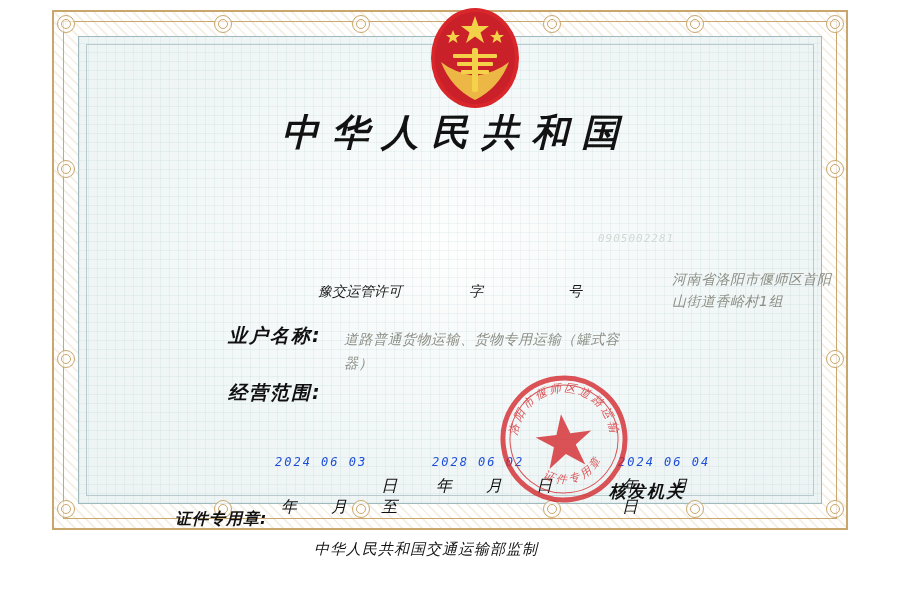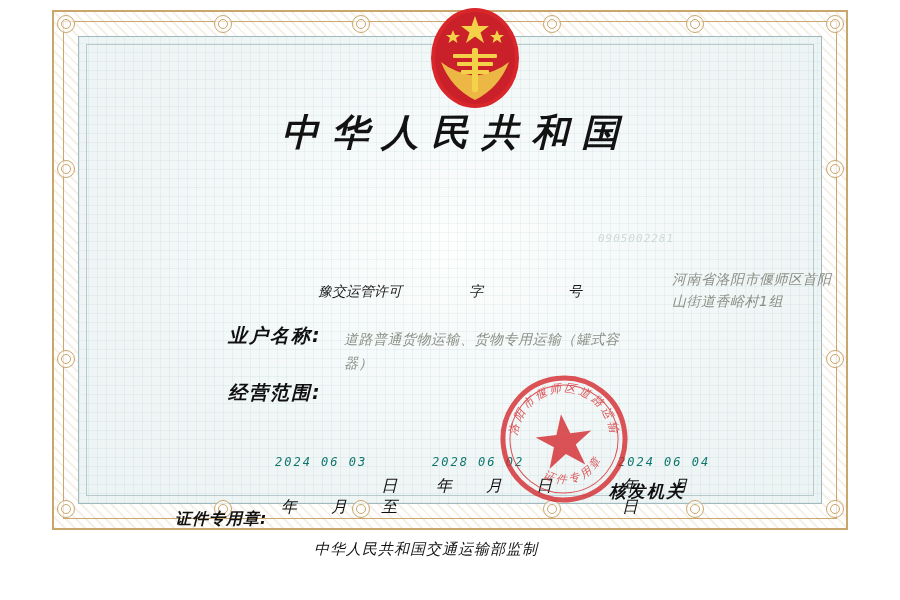--- a/index.html
+++ b/index.html
@@ -201,21 +201,21 @@
   #date-from  { left: 281px; }
   #date-to    { left: 436px; }
   #date-issue { left: 622px; }
   .date-row .d { display: inline-block; width: 44px; text-align: left; }
   .date-row .d:last-child { width: 28px; }
 
   .date-num {
     position: absolute;
     top: 455px;
     font-size: 12px;
-    color: #0f766e;
+    color: #1d4ed8;
     font-family: "DejaVu Sans Mono", "Liberation Mono", monospace;
     letter-spacing: 2px;
   }
   #datenum-from  { left: 275px; }
   #datenum-to    { left: 432px; }
   #datenum-issue { left: 618px; }
 
   
   .seal {
     position: absolute;

